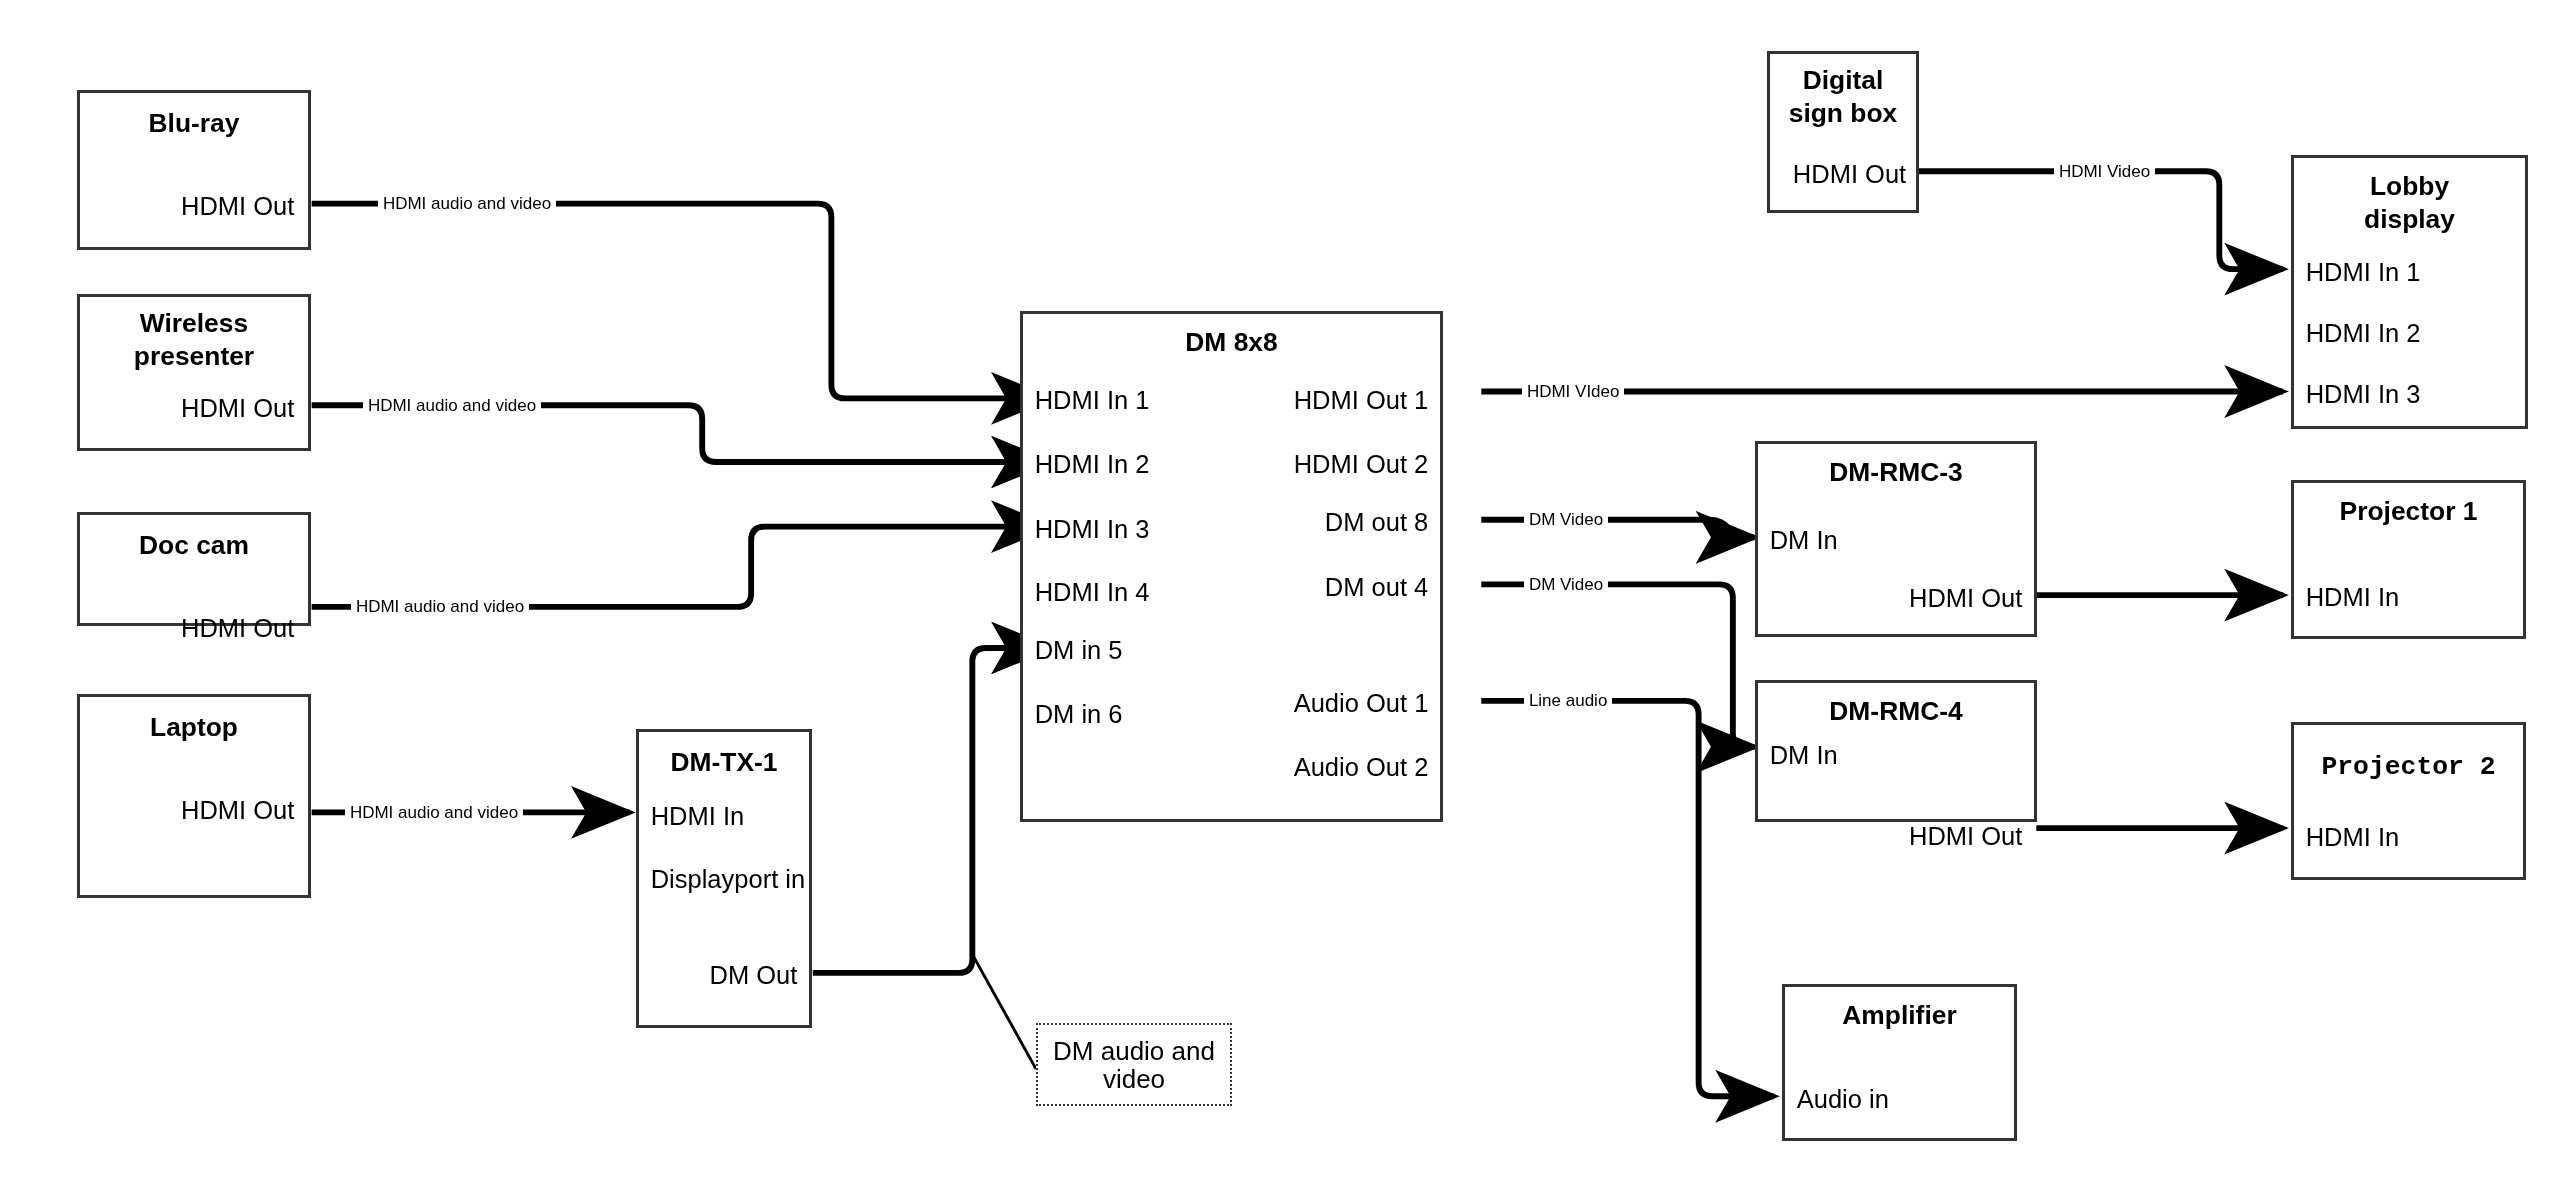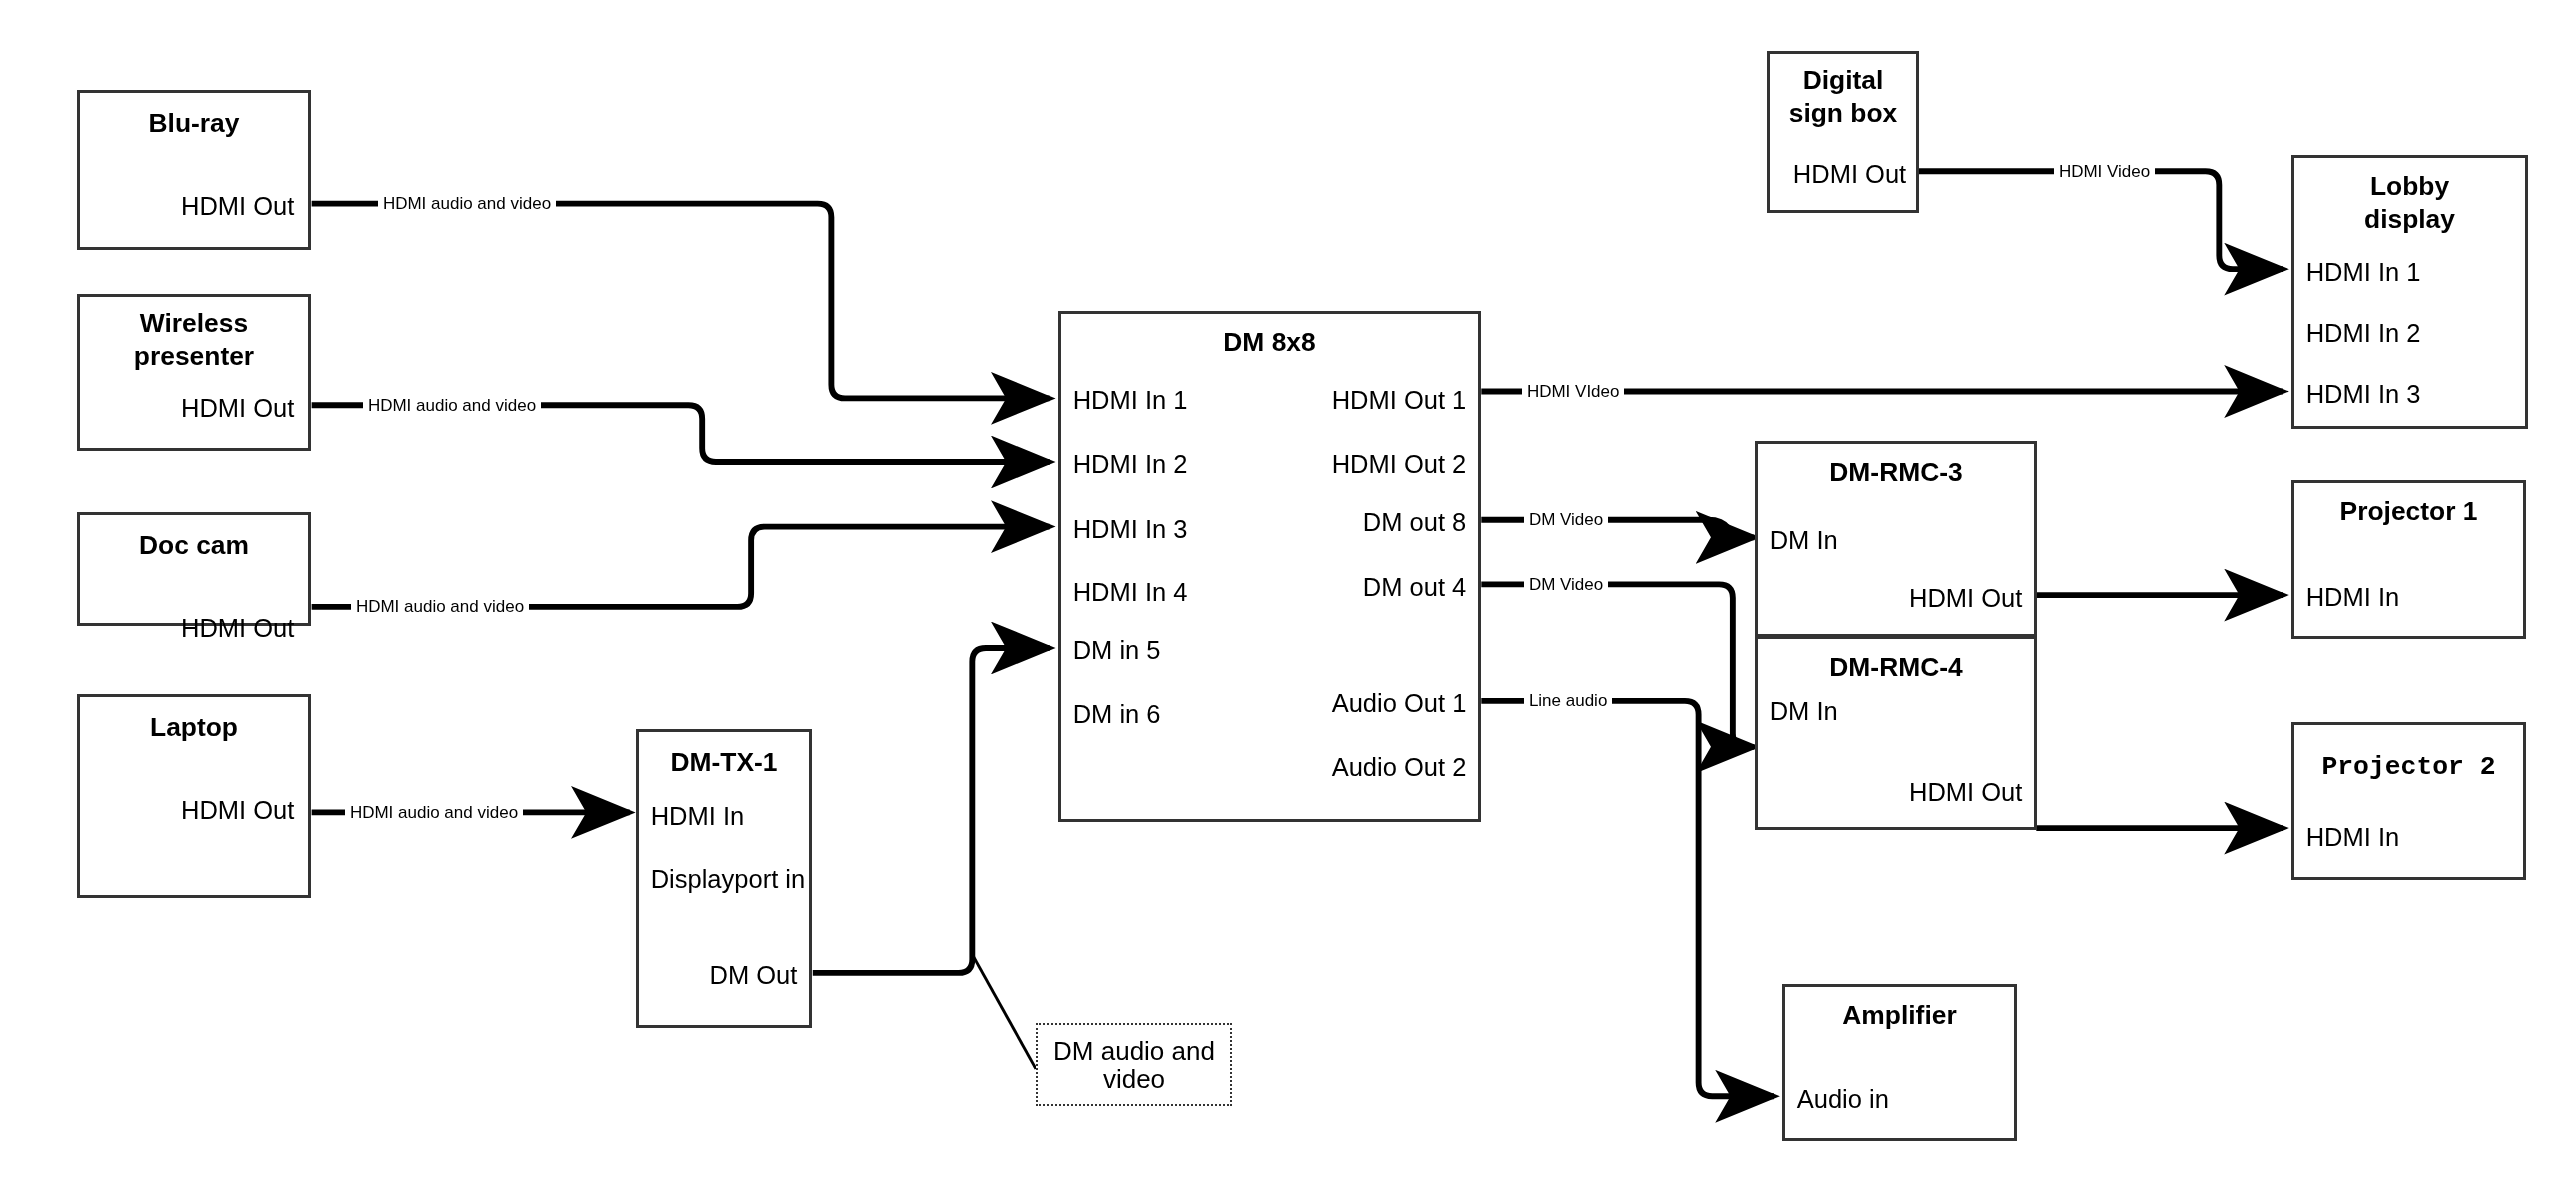--- a/index.html
+++ b/index.html
@@ -76,21 +76,21 @@
     <div class="port right abs" style="right:13.7px;top:98px;">HDMI Out</div>
   </div>
 
   <div class="node" style="left:636px;top:729px;width:176px;height:299px;">
     <div class="title" style="margin-top:13.7px;">DM-TX-1</div>
     <div class="port left abs" style="left:11.7px;top:69px;">HDMI In</div>
     <div class="port left abs" style="left:11.7px;top:132px;">Displayport in</div>
     <div class="port right abs" style="right:11.7px;top:228px;">DM Out</div>
   </div>
 
-  <div class="node" style="left:1058px;top:311px;width:423px;height:511px;">
+  <div class="node" style="left:1020px;top:311px;width:423px;height:511px;">
     <div class="title" style="margin-top:11.7px;">DM 8x8</div>
     <div class="port left abs" style="left:11.7px;top:71px;">HDMI In 1</div>
     <div class="port left abs" style="left:11.7px;top:135px;">HDMI In 2</div>
     <div class="port left abs" style="left:11.7px;top:200px;">HDMI In 3</div>
     <div class="port left abs" style="left:11.7px;top:263px;">HDMI In 4</div>
     <div class="port left abs" style="left:11.7px;top:321px;">DM in 5</div>
     <div class="port left abs" style="left:11.7px;top:385px;">DM in 6</div>
     <div class="port right abs" style="right:11.7px;top:71px;">HDMI Out 1</div>
     <div class="port right abs" style="right:11.7px;top:135px;">HDMI Out 2</div>
     <div class="port right abs" style="right:11.7px;top:193px;">DM out 8</div>
@@ -110,21 +110,21 @@
     <div class="port left abs" style="left:11.7px;top:160px;">HDMI In 2</div>
     <div class="port left abs" style="left:11.7px;top:221px;">HDMI In 3</div>
   </div>
 
   <div class="node" style="left:1755px;top:441px;width:282px;height:196px;">
     <div class="title" style="margin-top:11.7px;">DM-RMC-3</div>
     <div class="port left abs" style="left:11.7px;top:81px;">DM In</div>
     <div class="port right abs" style="right:11.7px;top:139px;">HDMI Out</div>
   </div>
 
-  <div class="node" style="left:1755px;top:636px;width:282px;height:194px;">
+  <div class="node" style="left:1755px;top:680px;width:282px;height:142px;">
     <div class="title" style="margin-top:11.7px;">DM-RMC-4</div>
     <div class="port left abs" style="left:11.7px;top:57px;">DM In</div>
     <div class="port right abs" style="right:11.7px;top:138px;">HDMI Out</div>
   </div>
 
   <div class="node" style="left:2291px;top:480px;width:235px;height:159px;">
     <div class="title" style="margin-top:11.7px;">Projector 1</div>
     <div class="port left abs" style="left:11.7px;top:99px;">HDMI In</div>
   </div>
 

